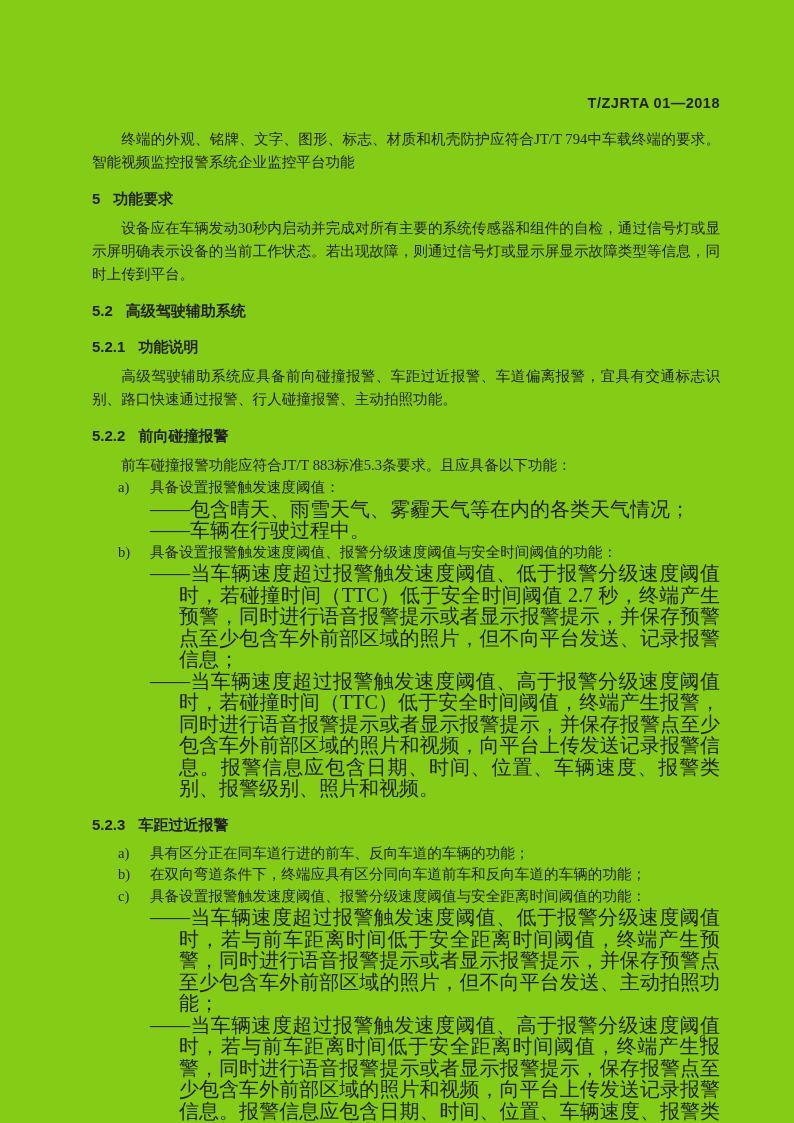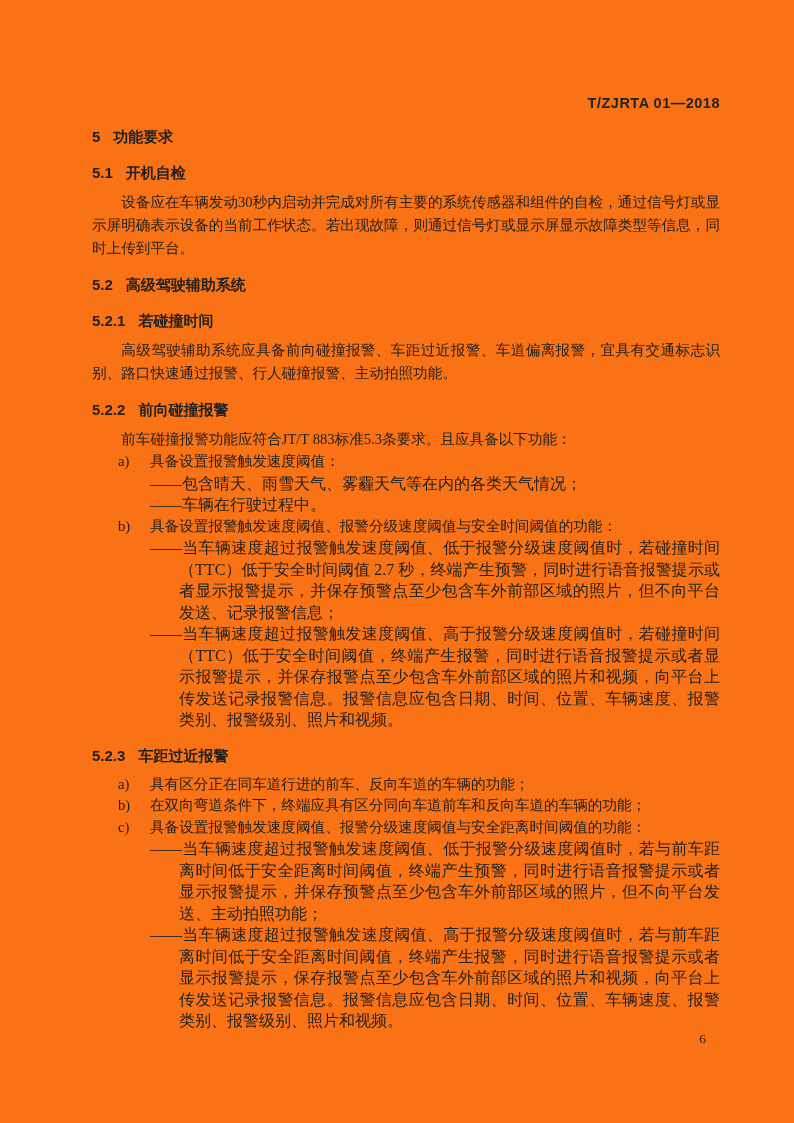--- a/index.html
+++ b/index.html
@@ -1,21 +1,21 @@
 <!DOCTYPE html>
 <html lang="zh"><head>
 <meta charset="utf-8">
 <style>
   html,body { margin:0; padding:0; background:#e9e9e9; }
   .page {
     position: relative;
     width: 794px;
     height: 1123px;
     margin: 0 auto;
-    background: #f97316;
+    background: #84cc16;
     color: #222222;
     font-family: "Liberation Serif", "DejaVu Serif", serif;
     box-sizing: border-box;
     padding: 95px 74px 0 92px;
     overflow: hidden;
   }
   .doc-header {
     text-align: right;
     font-family: "Liberation Sans", "DejaVu Sans", sans-serif;
     font-weight: bold;
@@ -42,21 +42,21 @@
   .li {
     display: flex;
     font-size: 14.6px;
     line-height: 21.5px;
     padding-left: 26px;
     text-align: justify;
   }
   .li-label { flex: 0 0 32px; }
   .li-text { flex: 1; }
   .dash {
-    font-size: 16px;
+    font-size: 20px;
     line-height: 21.5px;
     margin-left: 58px;
     padding-left: 29px;
     text-indent: -29px;
     text-align: justify;
   }
   .page-num {
     position: absolute;
     top: 1030px;
     right: 88px;
@@ -64,36 +64,34 @@
     line-height: 18px;
   }
 </style>
 </head>
 <body>
 
 <div class="page">
 
   <div class="doc-header">T/ZJRTA 01—2018</div>
 
+  <p class="para intro">终端的外观、铭牌、文字、图形、标志、材质和机壳防护应符合JT/T 794中车载终端的要求。智能视频监控报警系统企业监控平台功能</p>
 
   <div class="sec" style="">
     <span class="num">5</span><span>功能要求</span>
   </div>
 
-  <div class="sec">
-    <span class="num">5.1</span><span>开机自检</span>
-  </div>
   <p class="para">设备应在车辆发动30秒内启动并完成对所有主要的系统传感器和组件的自检，通过信号灯或显示屏明确表示设备的当前工作状态。若出现故障，则通过信号灯或显示屏显示故障类型等信息，同时上传到平台。</p>
 
   <div class="sec">
     <span class="num">5.2</span><span>高级驾驶辅助系统</span>
   </div>
 
   <div class="sec">
-    <span class="num">5.2.1</span><span>若碰撞时间</span>
+    <span class="num">5.2.1</span><span>功能说明</span>
   </div>
   <p class="para">高级驾驶辅助系统应具备前向碰撞报警、车距过近报警、车道偏离报警，宜具有交通标志识别、路口快速通过报警、行人碰撞报警、主动拍照功能。</p>
 
   <div class="sec">
     <span class="num">5.2.2</span><span>前向碰撞报警</span>
   </div>
   <p class="para">前车碰撞报警功能应符合JT/T 883标准5.3条要求。且应具备以下功能：</p>
 
   <div class="li">
     <span class="li-label">a)</span>

